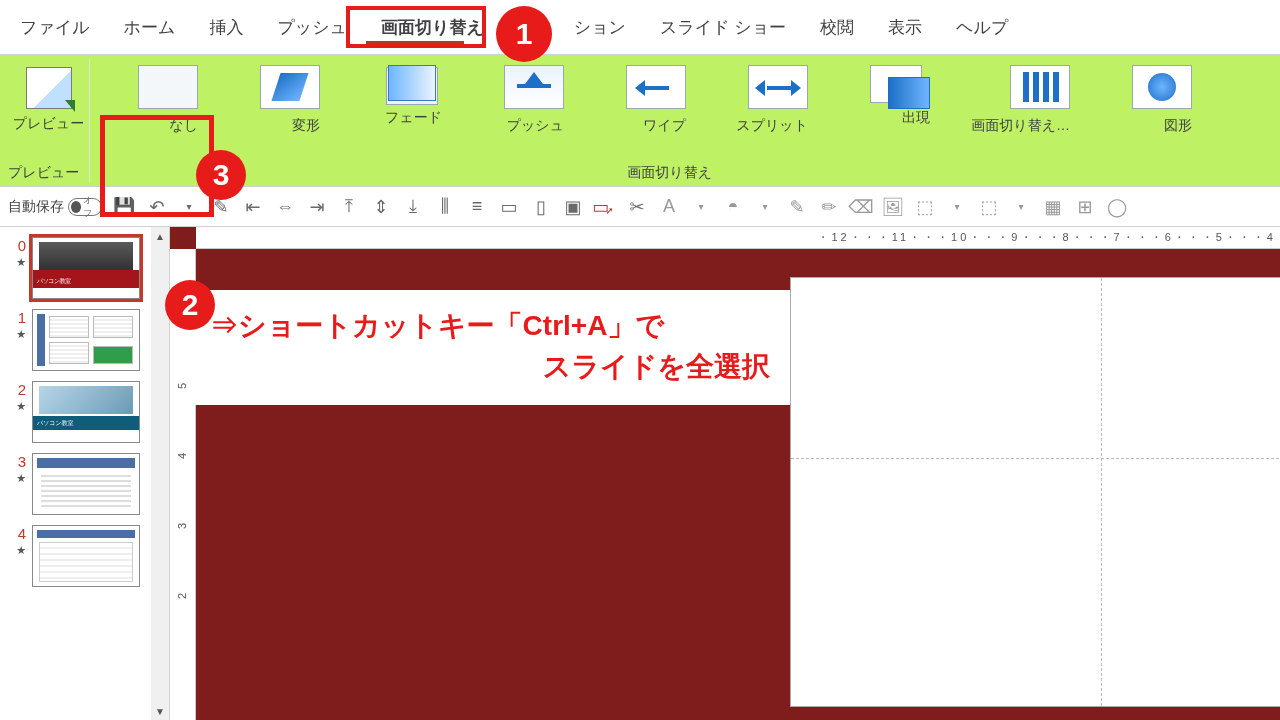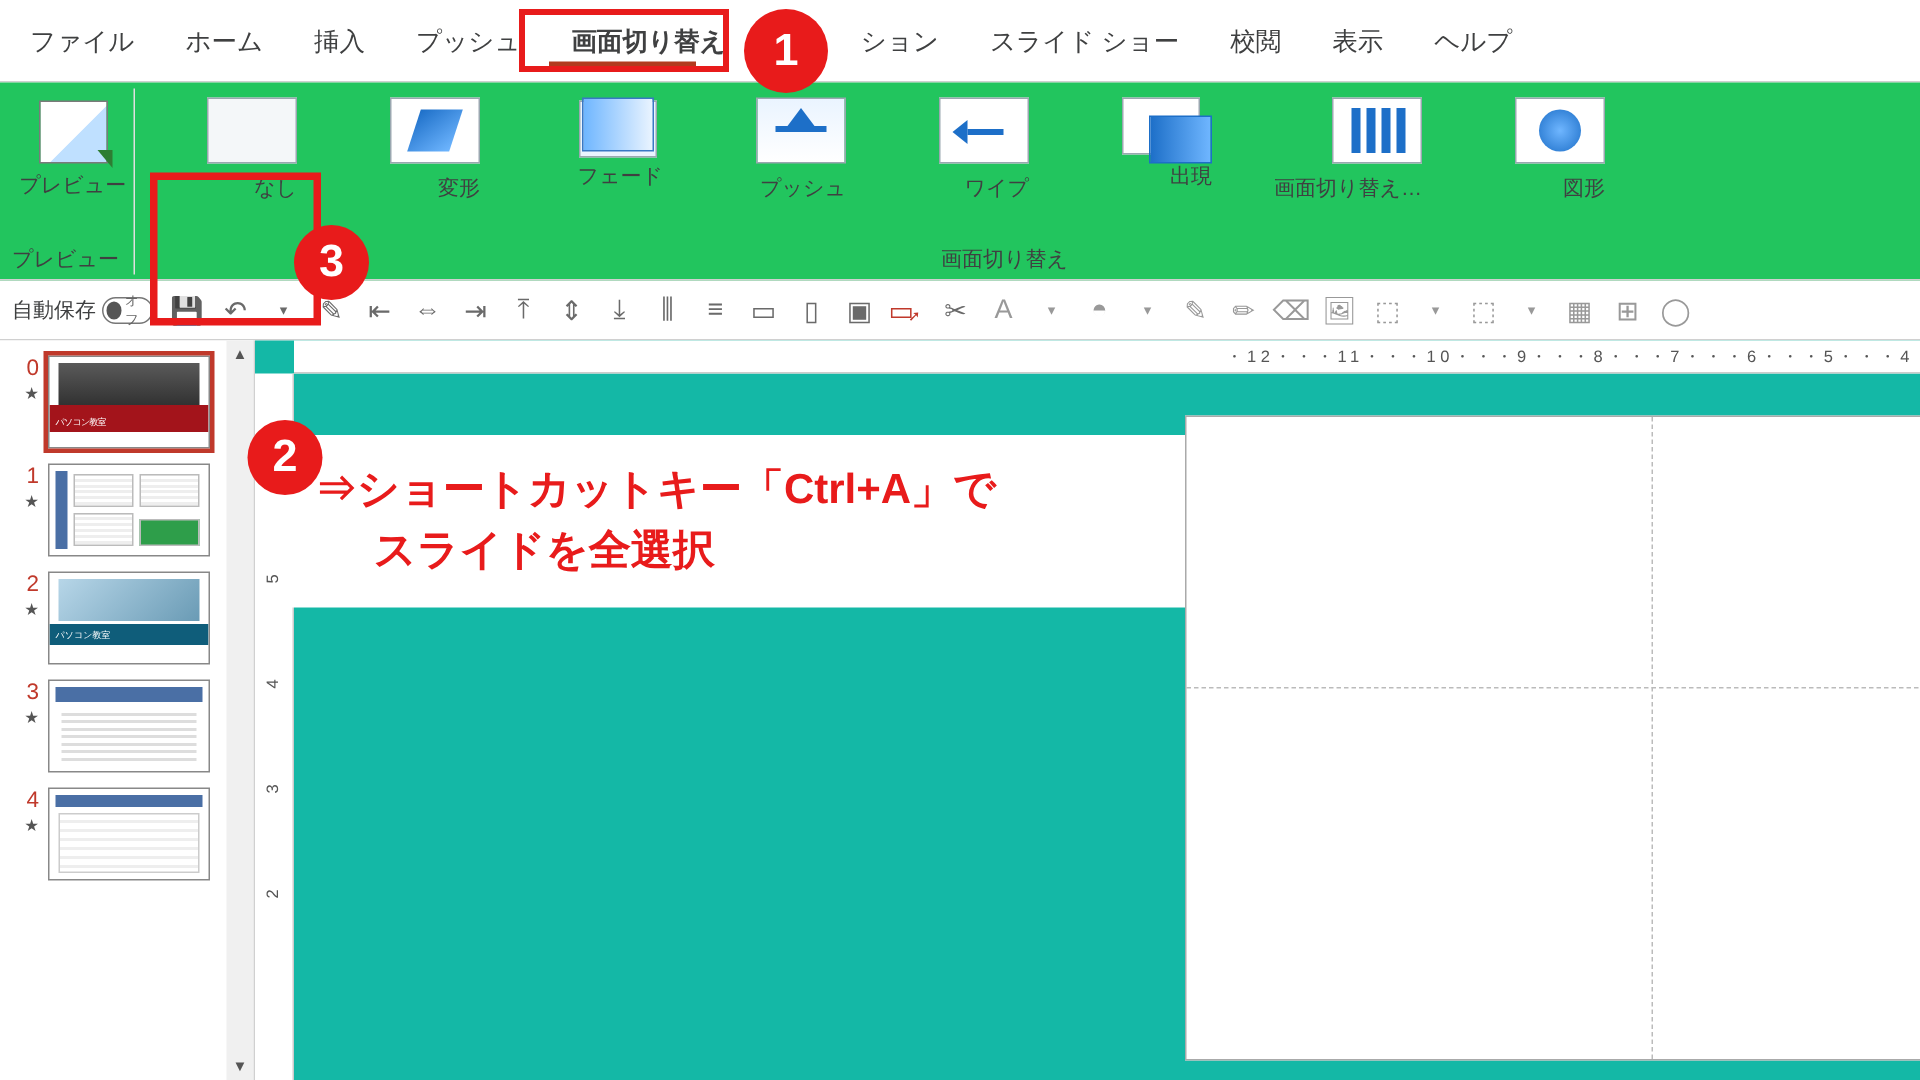--- a/index.html
+++ b/index.html
@@ -37,21 +37,21 @@
     left: 366px;
     top: 41px;
     width: 98px;
     height: 4px;
     background: #b23a1e;
   }
 
   
   .ribbon {
     height: 132px;
-    background: #22c55e;
+    background: #bef264;
     border-bottom: 1px solid #d0d0d0;
     position: relative;
   }
   .ribbon-inner {
     display: flex;
     align-items: flex-start;
     padding: 4px 8px 0 8px;
     gap: 8px;
   }
   .preview-group {
@@ -226,21 +226,21 @@
   .st2-band{position:absolute;left:0;right:0;bottom:12px;height:14px;background:#0f5d7a;}
   .st2-txt{position:absolute;left:4px;bottom:14px;font-size:6px;color:#fff;}
 
   .st3-hdr{position:absolute;left:4px;right:4px;top:4px;height:10px;background:#4a6fa5;}
   .st3-lines{position:absolute;left:8px;right:8px;top:18px;bottom:6px;background:repeating-linear-gradient(180deg,#fff 0 3px,#ddd 3px 5px);}
 
   .st4-hdr{position:absolute;left:4px;right:4px;top:4px;height:8px;background:#4a6fa5;}
   .st4-tbl{position:absolute;left:6px;right:6px;top:16px;bottom:4px;background:repeating-linear-gradient(180deg,#fff 0 4px,#eee 4px 6px);border:1px solid #ccc;}
 
   
-  .canvas-area{flex:1;position:relative;background:#14b8a6;}
+  .canvas-area{flex:1;position:relative;background:#7f1d1d;}
   .v-ruler{position:absolute;left:0;top:22px;bottom:0;width:26px;background:#fff;border-right:1px solid #ccc;}
   .v-ruler .lbl{position:absolute;left:6px;font-size:11px;color:#555;transform:rotate(-90deg);transform-origin:left top;}
 
   .h-ruler{position:absolute;left:26px;right:0;top:0;height:22px;background:#fff;border-bottom:1px solid #ccc;font-size:11px;color:#555;padding-left:6px;display:flex;gap:4px;align-items:center;}
 
   .slide-canvas{
     position:absolute;
     left:620px;
     top:50px;
     width:640px;
@@ -260,21 +260,21 @@
     background:#fff;
     padding:16px 20px 18px 20px;
     z-index:20;
   }
   .callout p{
     font-size:28px;
     line-height:1.45;
     color:#e81b1b;
     font-weight:700;
   }
-  .callout .indent{padding-left:1.4em;}
+  .callout .indent{padding-left:1.4em;text-align:right;}
 
 </style>
 </head>
 <body>
 
 <div class="badge badge1">1</div>
 <div class="badge badge3">3</div>
 
 <div class="tabs" style="position:relative;">
   <div class="tab">ファイル</div>
@@ -323,20 +323,26 @@
         <div class="gal-thumb th-push">
             <div class="th-push-bar"></div>
           </div>
         <div class="gal-label">プッシュ</div>
       </div>
       <div class="gal-item">
         <div class="gal-thumb th-wipe">
             <div class="th-wipe-bar"></div>
           </div>
         <div class="gal-label">ワイプ</div>
+      </div>
+      <div class="gal-item">
+        <div class="gal-thumb th-split">
+            <div class="th-split-bar"></div>
+          </div>
+        <div class="gal-label">スプリット</div>
       </div>
       <div class="gal-item">
         <div class="th-appear-wrap">
           <div class="behind"></div>
             <div class="front"></div>
         </div>
         <div class="gal-label">出現</div>
       </div>
       <div class="gal-item" style="width:110px;">
         <div class="gal-thumb th-random">

